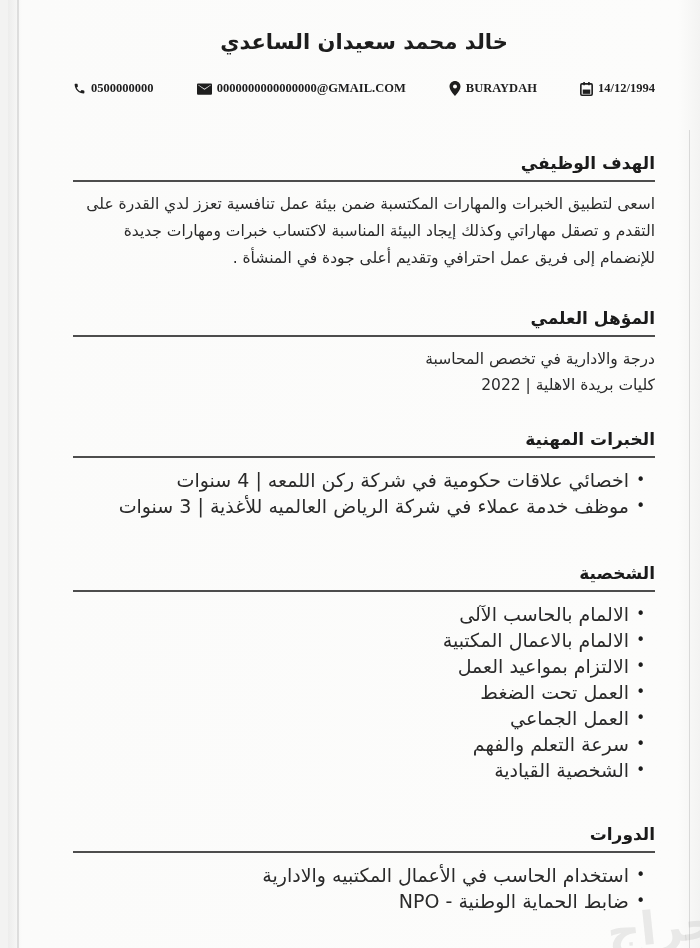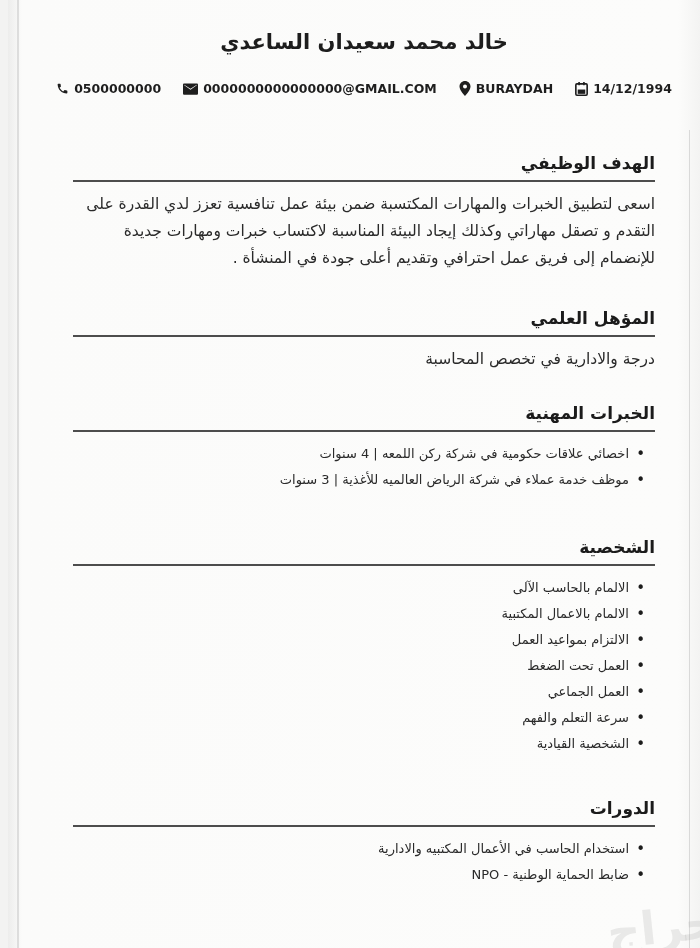--- a/index.html
+++ b/index.html
@@ -29,22 +29,22 @@
   }
   .name{
     margin-top:30px;
     text-align:center;
     font-size:21px;font-weight:bold;color:#1d1d1d;
     letter-spacing:0;
   }
   .contact-row{
     direction:ltr;
     margin-top:27px;
-    display:flex;justify-content:center;align-items:center;gap:22px;
-    font-size:12.5px;font-weight:bold;color:#1e1e1e;white-space:nowrap;
+    display:flex;justify-content:space-between;align-items:center;gap:22px;
+    font-size:12.5px;font-weight:bold;color:#1e1e1e;white-space:nowrap;font-family:Liberation Serif, serif;
   }
   .contact-item{display:flex;align-items:center;gap:5px;}
   .contact-item svg{display:block;}
   .section{margin-top:0;}
   .sec-head{
     font-size:17px;font-weight:bold;color:#1b1b1b;
     text-align:right;
     margin-bottom:7px;
   }
   .sec-rule{
@@ -54,21 +54,21 @@
     font-size:15.5px;line-height:27px;color:#2a2a2a;
     text-align:right;margin:0;
   }
   .plain-lines div{
     font-size:15.5px;line-height:26px;color:#2a2a2a;text-align:right;
   }
   ul.bullets{
     list-style:none;margin:2px 0 0 0;padding:0 10px 0 0;
   }
   ul.bullets li{
-    font-size:13px;line-height:26px;color:#2a2a2a;text-align:right;
+    font-size:19px;line-height:26px;color:#2a2a2a;text-align:right;
     position:relative;padding-right:16px;
   }
   ul.bullets li::before{
     content:"•";position:absolute;right:0;top:0;
     color:#1c1c1c;font-size:15px;
   }
   .m1{margin-top:57px;}  
   .m2{margin-top:36px;}  
   .m3{margin-top:31px;}  
   .m4{margin-top:44px;}  
@@ -139,20 +139,21 @@
       <div class="sec-head">الهدف الوظيفي</div>
       <hr class="sec-rule">
       <p class="objective-par">اسعى لتطبيق الخبرات والمهارات المكتسبة ضمن بيئة عمل تنافسية تعزز لدي القدرة على التقدم و تصقل مهاراتي وكذلك إيجاد البيئة المناسبة لاكتساب خبرات ومهارات جديدة للإنضمام إلى فريق عمل احترافي وتقديم أعلى جودة في المنشأة .</p>
     </div>
 
     <div class="section m2">
       <div class="sec-head">المؤهل العلمي</div>
       <hr class="sec-rule">
       <div class="plain-lines">
         <div>درجة والادارية في تخصص المحاسبة</div>
+        <div>كليات بريدة الاهلية | 2022</div>
       </div>
     </div>
 
     <div class="section m3">
       <div class="sec-head">الخبرات المهنية</div>
       <hr class="sec-rule">
       <ul class="bullets">
         <li>اخصائي علاقات حكومية في شركة ركن اللمعه | 4 سنوات</li>
         <li>موظف خدمة عملاء في شركة الرياض العالميه للأغذية | 3 سنوات</li>
       </ul>

